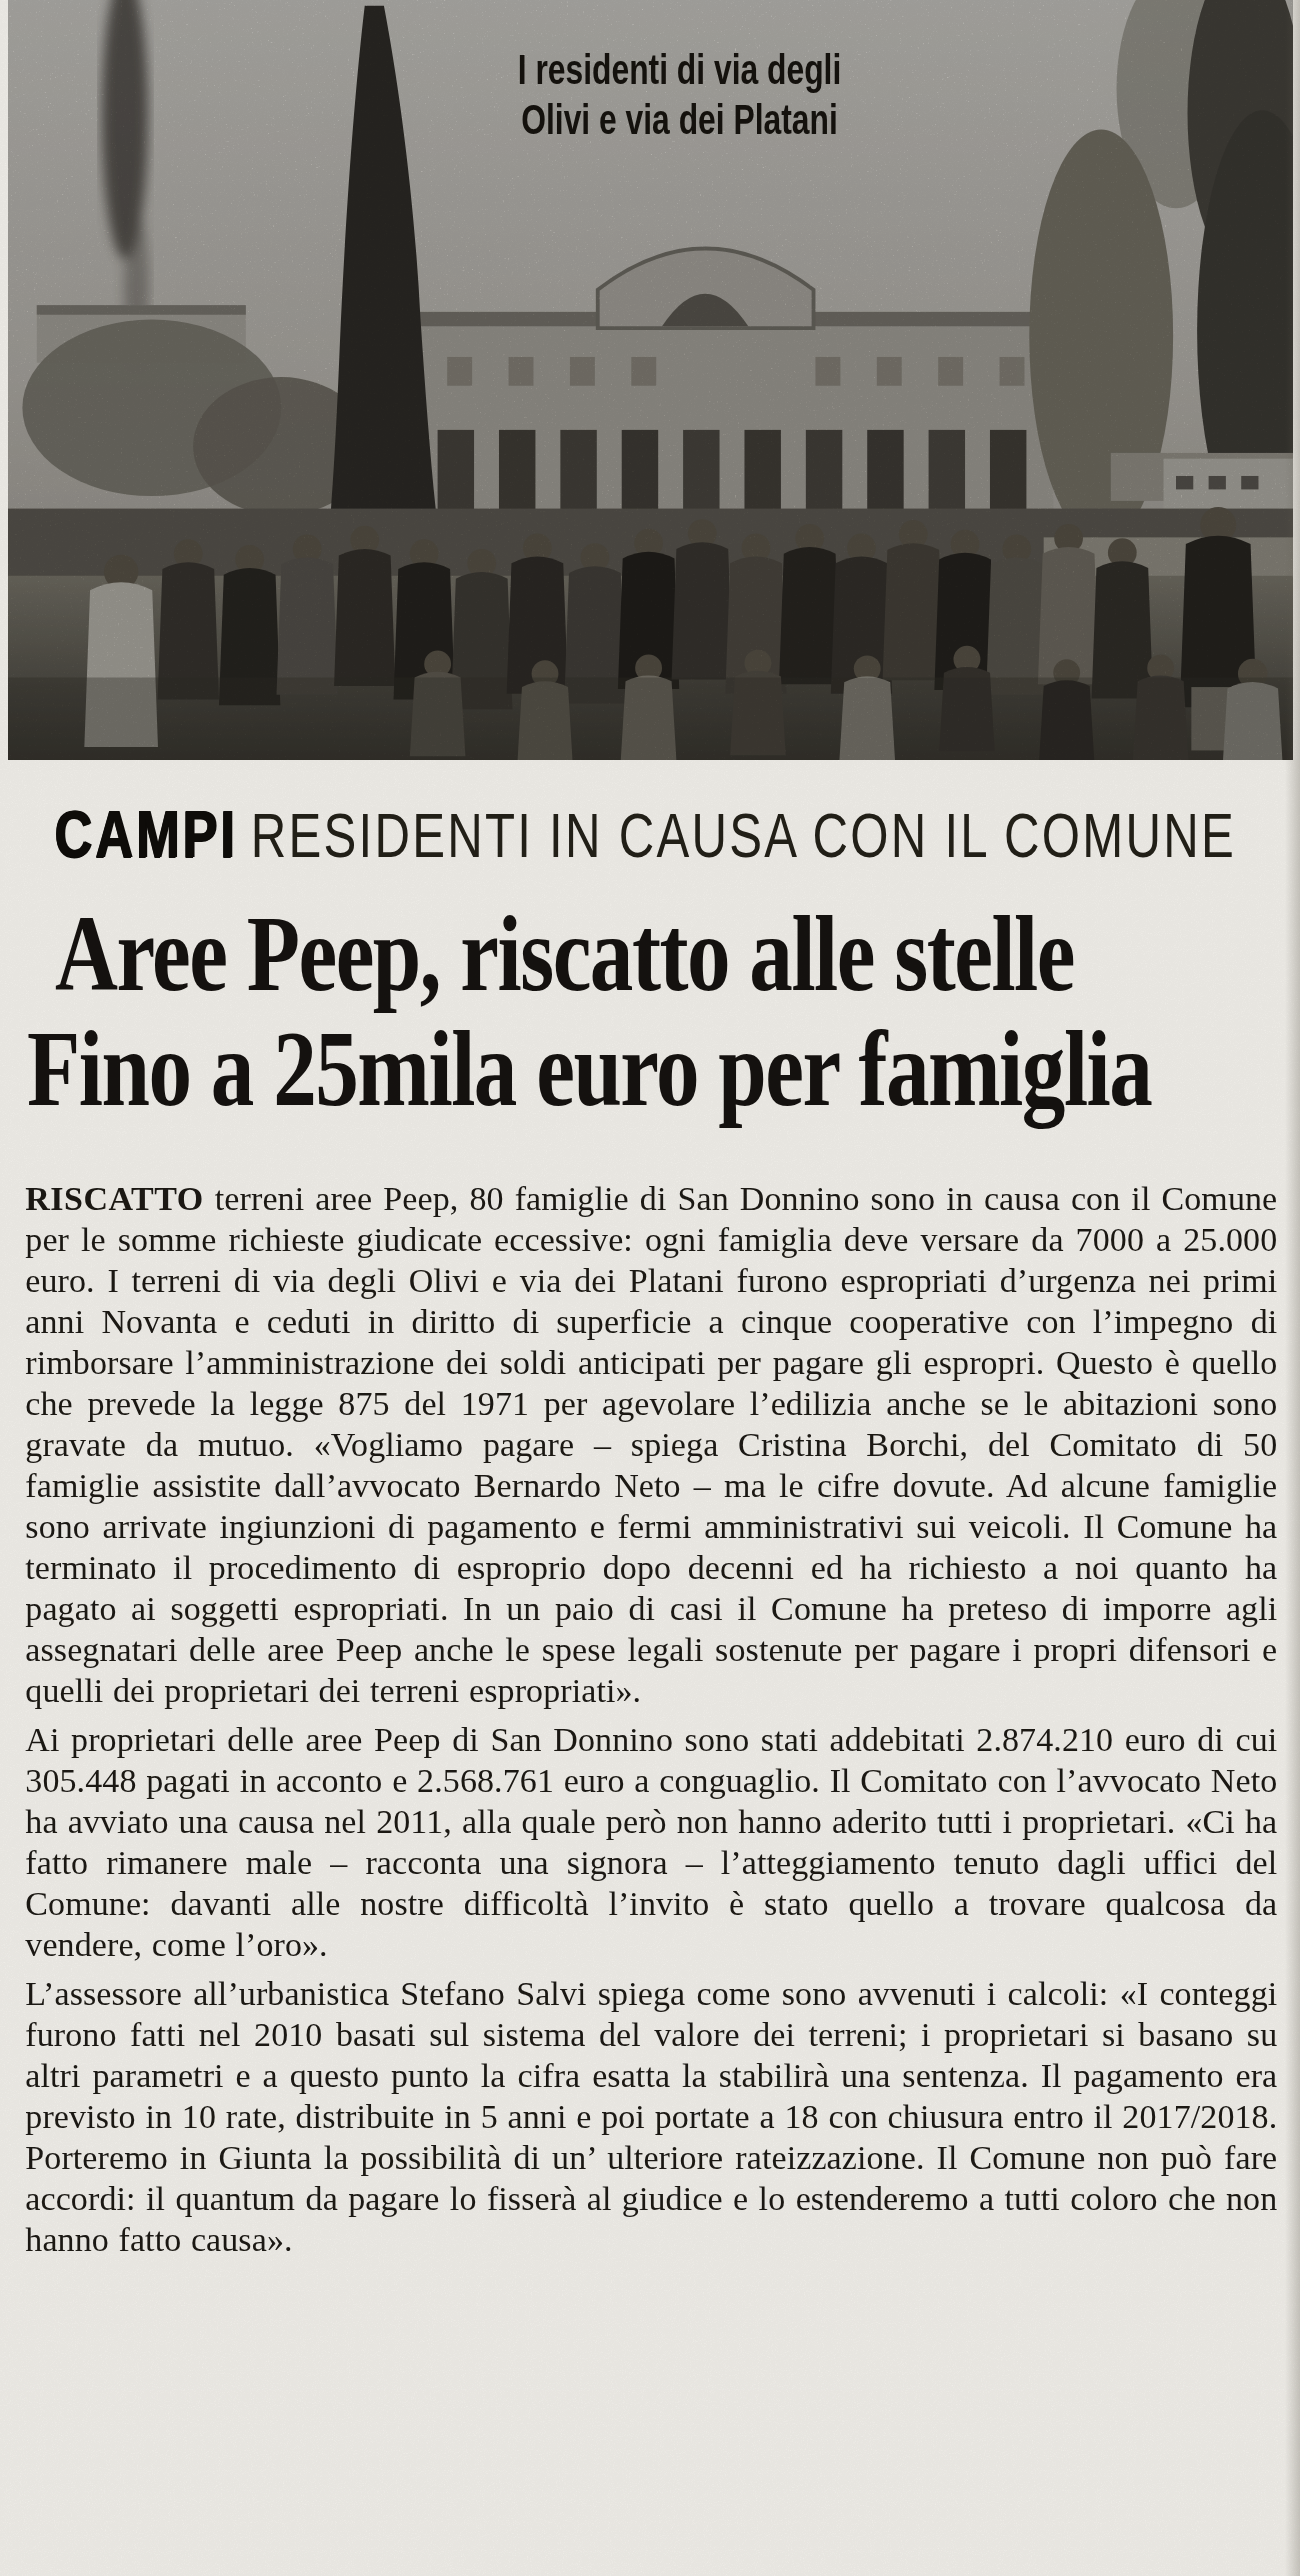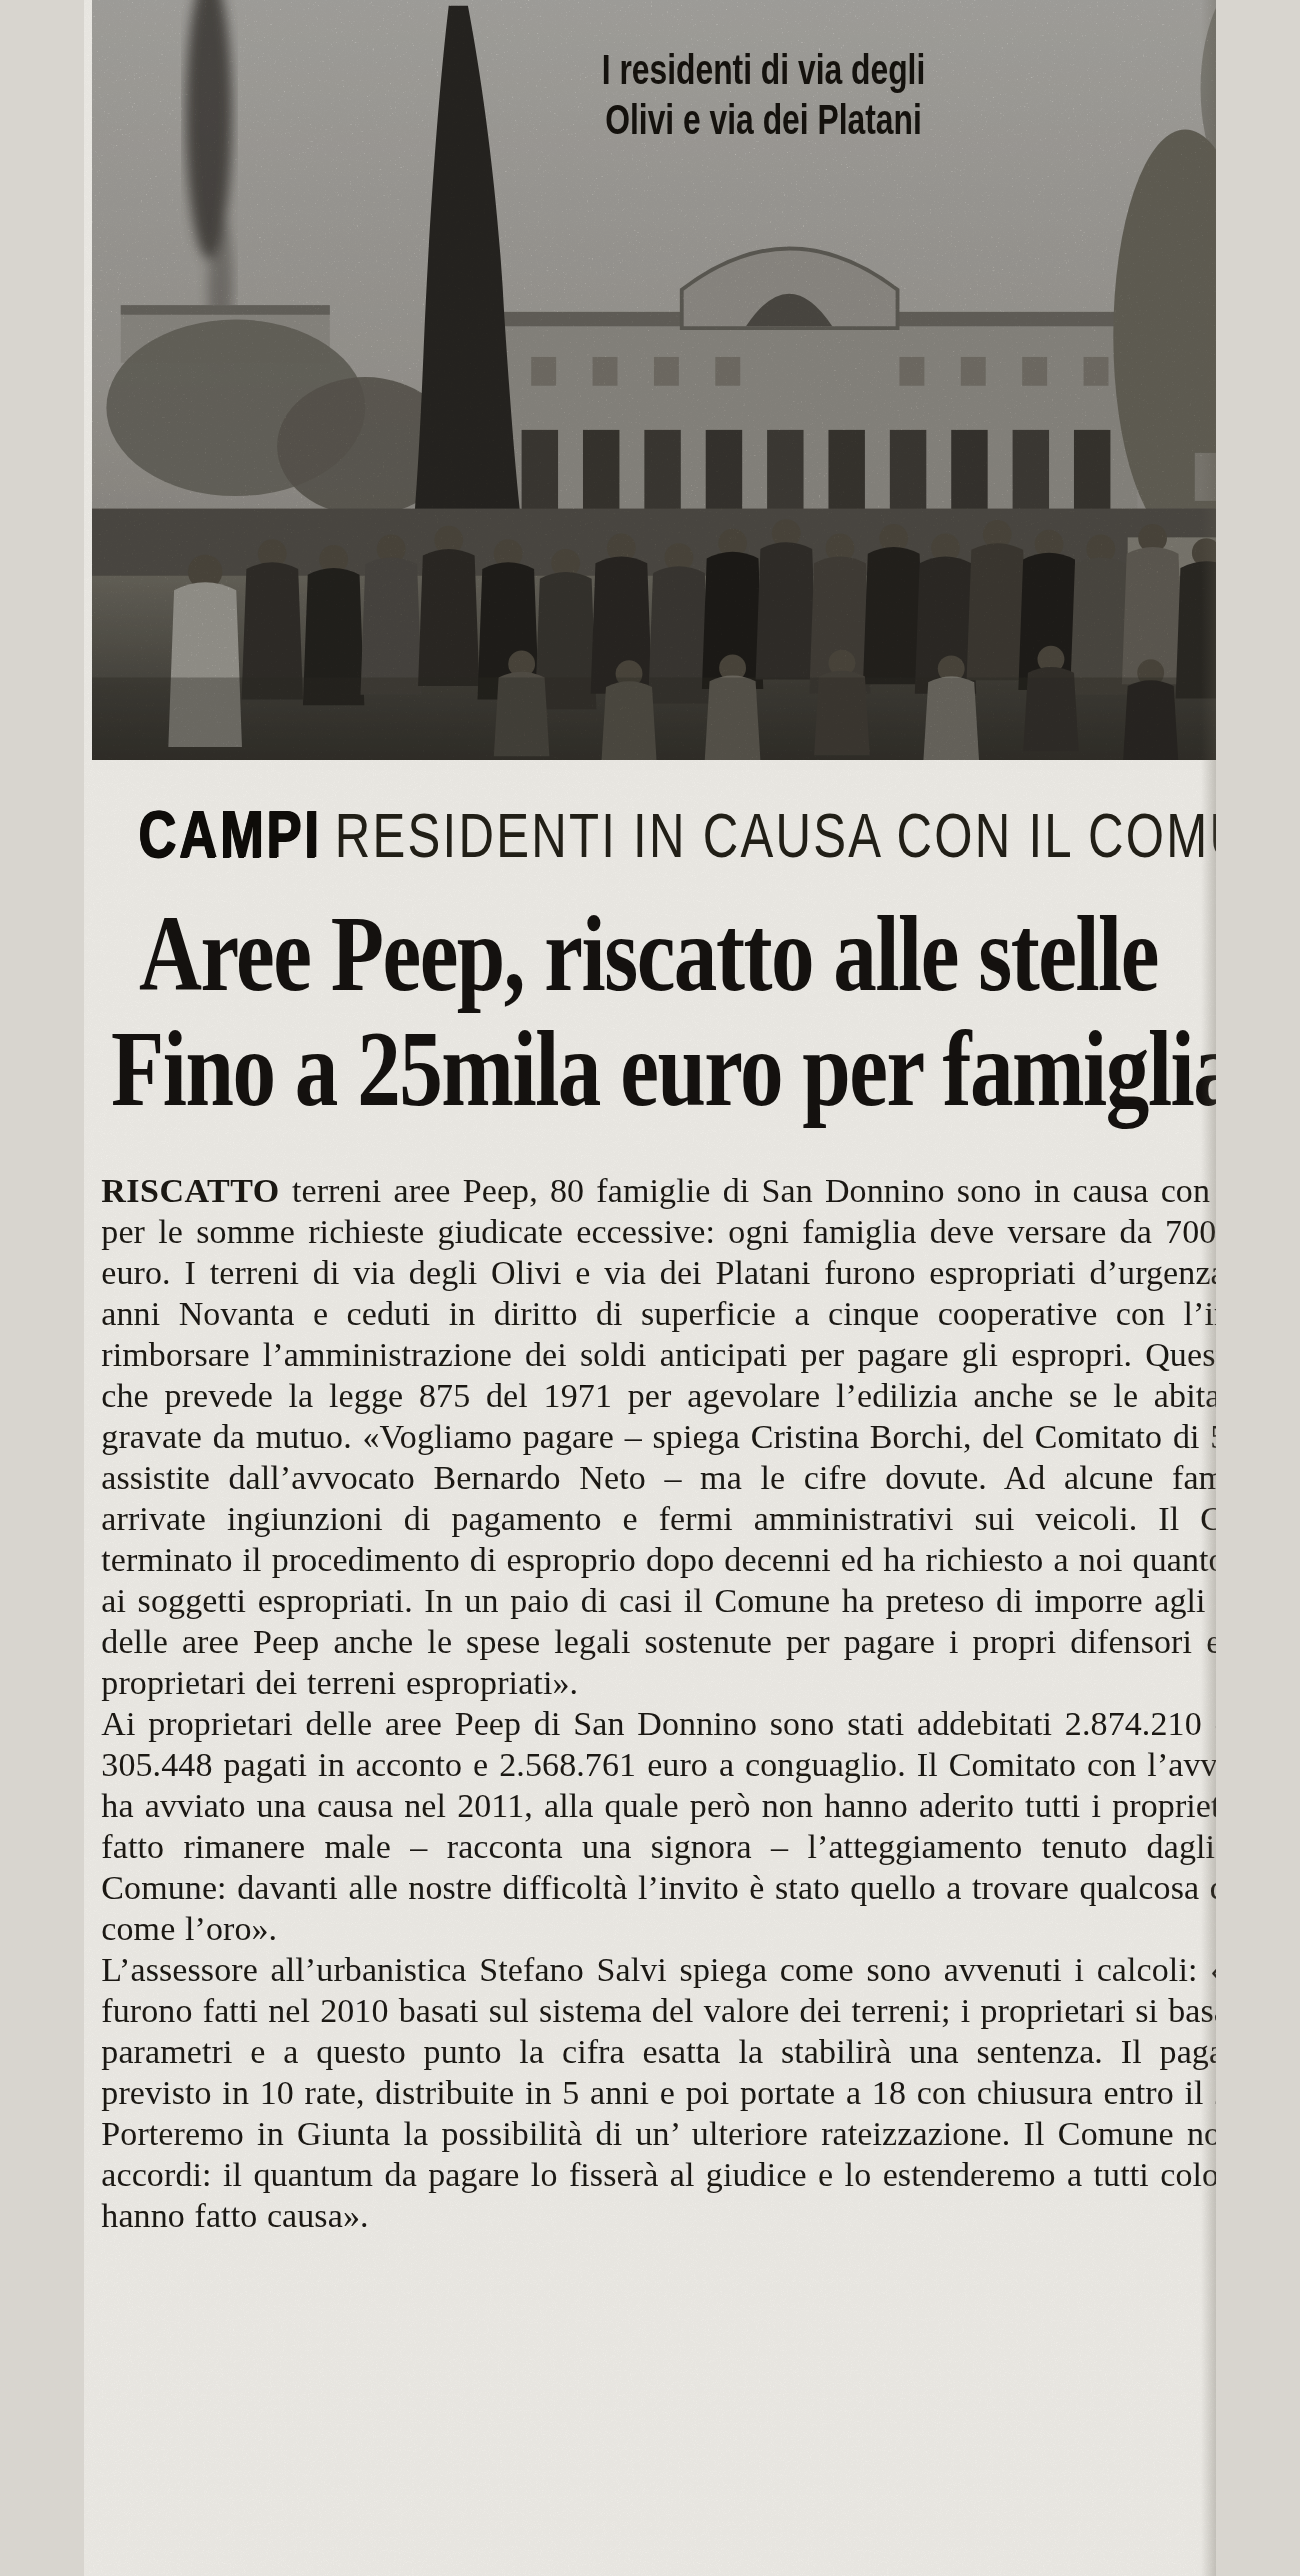--- a/index.html
+++ b/index.html
@@ -1,17 +1,17 @@
 <!DOCTYPE html>
 <html lang="it"><head>
 <meta charset="utf-8">
 <style>
   html,body { margin:0; padding:0; background:#d8d5cf; }
   .page {
-    position:relative; width:1132px; height:2576px; margin:0 auto;
+    position:relative; width:1300px; height:2576px; margin:0 auto;
     background:#f6f4ef; overflow:hidden;
     font-family:"Liberation Serif", serif; color:#1b1813;
   }
   .page::before{
     content:""; position:absolute; right:0; top:0; width:15.3px; height:100%;
     background:linear-gradient(to left, rgba(95,90,78,.28), rgba(95,90,78,0));
     pointer-events:none; z-index:6;
   }
 
   
@@ -42,21 +42,21 @@
   .hl { white-space:nowrap; font-size:109px; line-height:115px; letter-spacing:-1.9px;
         transform:scaleX(.8); transform-origin:0 0; }
   .hl1 { padding-left:35px; }
 
   
   .article {
     position:absolute; left:17.3px; top:1170px; width:1268px;
     font-size:34px; line-height:41px; text-align:justify;
     color:#1d1a15; letter-spacing:0.1px; word-spacing:1px;
   }
-  .article p { margin:0; }
+  .article p { margin:8px; }
   .lead { font-weight:700; letter-spacing:0.5px; }
 
   .byline {
     position:absolute; right:17.3px; top:2488px;
     font-size:35px; font-weight:700; color:#16130f;
   }
 
   
   .paper-noise { position:absolute; inset:0; z-index:5; pointer-events:none; }
   .paper-noise svg { width:100%; height:100%; display:block; }

